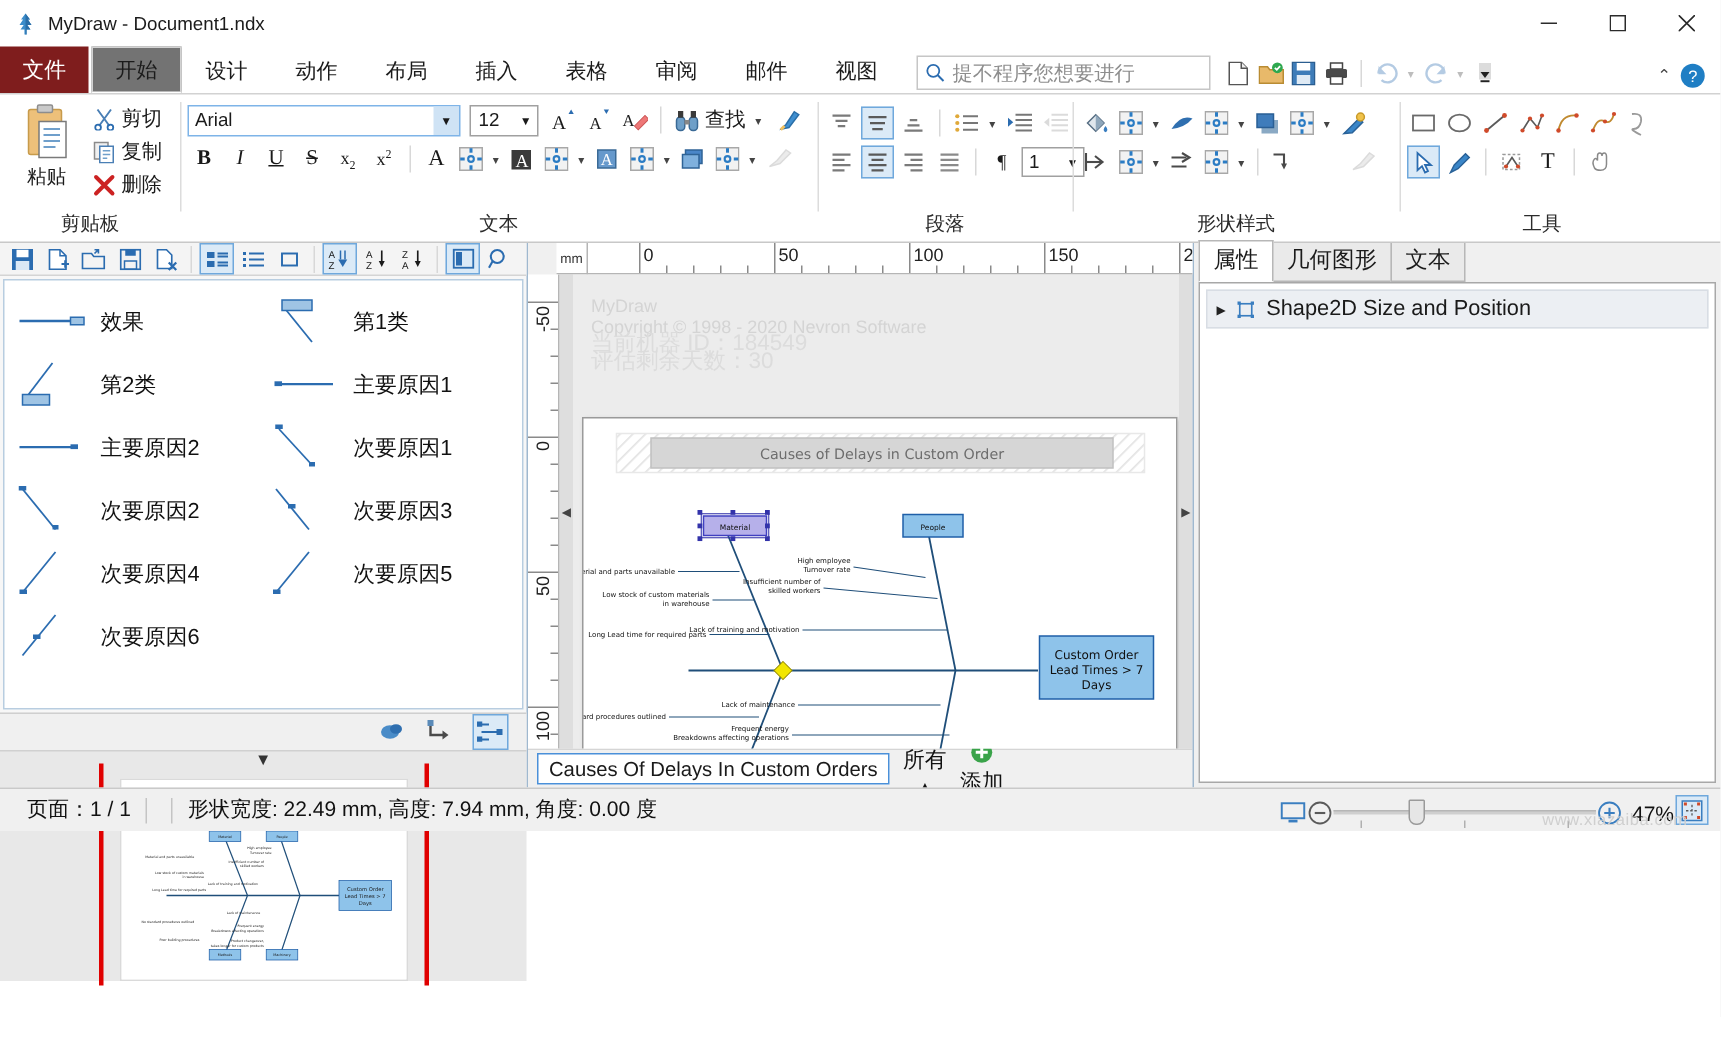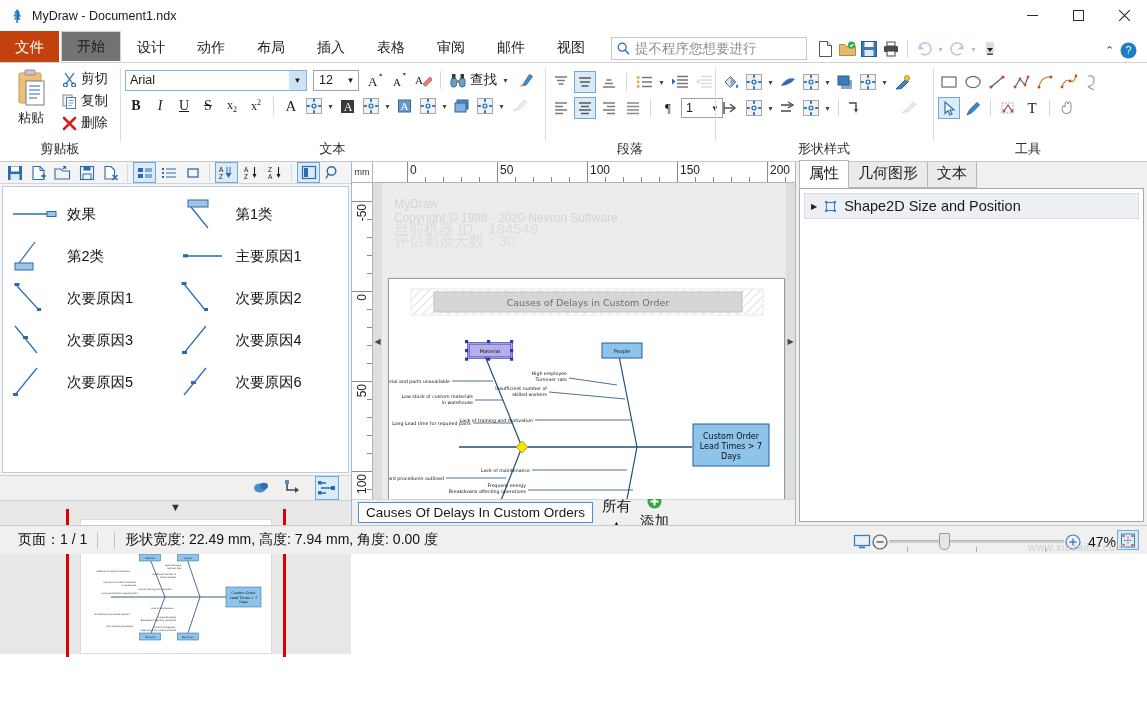--- a/index.html
+++ b/index.html
@@ -22,21 +22,21 @@
   .title-spacer { flex:1; }
   .wbtns { display:flex; height:31px; }
   .wbtn { width:46px; height:31px; display:flex; align-items:center; justify-content:center;
           font-size:12px; color:#2b2b2b; }
 
   
   .ribbon-tabs { height:31px; display:flex; align-items:flex-end; background:#fff;
                  position:relative; flex:0 0 auto; }
   .rtab { padding:5px 15px 6px; font-size:14px; color:#1b1b1b; line-height:18px;
           border:1px solid transparent; border-bottom:none; cursor:default; }
-  .rtab.file { background:#c2410c; color:#fff; font-size:14.5px; padding:6px 14px 7px;
+  .rtab.file { background:#7f1d1d; color:#fff; font-size:14.5px; padding:6px 14px 7px;
                margin-right:2px; height:31px; display:flex; align-items:center; }
   .rtab.active { background:#737373; border-color:#d2d2d2; border-bottom:1px solid #fff;
                  position:relative; z-index:3; }
   .qsearch { margin-left:10px; margin-bottom:2px; width:196px; height:23px; border:1px solid #c6c6c6;
              background:#fff; display:flex; align-items:center; padding:0 5px; gap:5px; }
   .qsearch .ph { color:#8e8e8e; font-size:13.5px; white-space:nowrap; overflow:hidden; }
   .qat { display:flex; align-items:center; gap:2px; margin-left:8px; margin-bottom:3px; }
   .qat .qi { width:20px; height:20px; display:flex; align-items:center; justify-content:center; }
   .vsep { width:1px; height:18px; background:#d8d8d8; margin:0 4px; }
   .ribbon-right { margin-left:auto; display:flex; align-items:center; gap:6px;
@@ -101,21 +101,21 @@
                align-items:flex-start; justify-content:center; padding-top:4px;
                border-top:1px solid #d0d0d0; }
   .thumb-caret { position:absolute; top:0px; left:50%; transform:translateX(-50%);
                  font-size:11px; color:#333; }
   .thumb-page { position:relative; margin-top:14px; width:192px; height:135px;
                 background:#fff; border:1px solid #dadada; }
   .thumb-bar { position:absolute; top:-6px; width:3px; height:148px; background:#e00000; }
 
   
   .canvaswrap { flex:1; display:flex; flex-direction:column; min-width:0; background:#f0f0f0; }
-  .ruler-row { display:flex; height:21px; }
+  .ruler-row { display:flex; height:21px;margin-left:19px; }
   .ruler-corner { width:21px; height:21px; background:#fff; border:1px solid #b5b5b5;
                   border-left:none; border-top:none; display:flex; align-items:center;
                   justify-content:center; font-size:9px; color:#333; }
   .hruler { flex:1; background:#fff; border-bottom:1px solid #b5b5b5; position:relative;
             overflow:hidden; }
   .hruler .tk { position:absolute; bottom:0; width:1px; background:#8a8a8a; }
   .hruler .lb { position:absolute; top:1px; font-size:12px; color:#222; }
   .canvas-row { flex:1; display:flex; min-height:0; }
   .vruler { width:21px; background:#fff; border-right:1px solid #b5b5b5; position:relative;
             overflow:hidden; }
@@ -916,20 +916,29 @@
         <div class="shape-item">
           <span class="glyph">
             <svg width="52" height="36" viewBox="0 0 52 36">
                 <path d="M6 18 h36" stroke="#2b6cb0" stroke-width="1.5"></path>
                 <rect x="3" y="16.2" width="5" height="3.2" fill="#2b6cb0"></rect>
               </svg>
           </span>
           <span class="lbl">主要原因1</span>
         </div>
 
+        <div class="shape-item">
+          <span class="glyph">
+            <svg width="52" height="36" viewBox="0 0 52 36">
+                <path d="M2 18 h36" stroke="#2b6cb0" stroke-width="1.5"></path>
+                <rect x="36" y="16.2" width="5" height="3.2" fill="#2b6cb0"></rect>
+              </svg>
+          </span>
+          <span class="lbl">主要原因2</span>
+        </div>
         <div class="shape-item">
           <span class="glyph">
             <svg width="52" height="36" viewBox="0 0 52 36">
                 <path d="M6 6 L28 30" stroke="#2b6cb0" stroke-width="1.2"></path>
                 <rect x="3.5" y="3" width="5" height="3" fill="#2b6cb0"></rect>
                 <rect x="26" y="28" width="4" height="3" fill="#2b6cb0"></rect>
               </svg>
           </span>
           <span class="lbl">次要原因1</span>
         </div>

